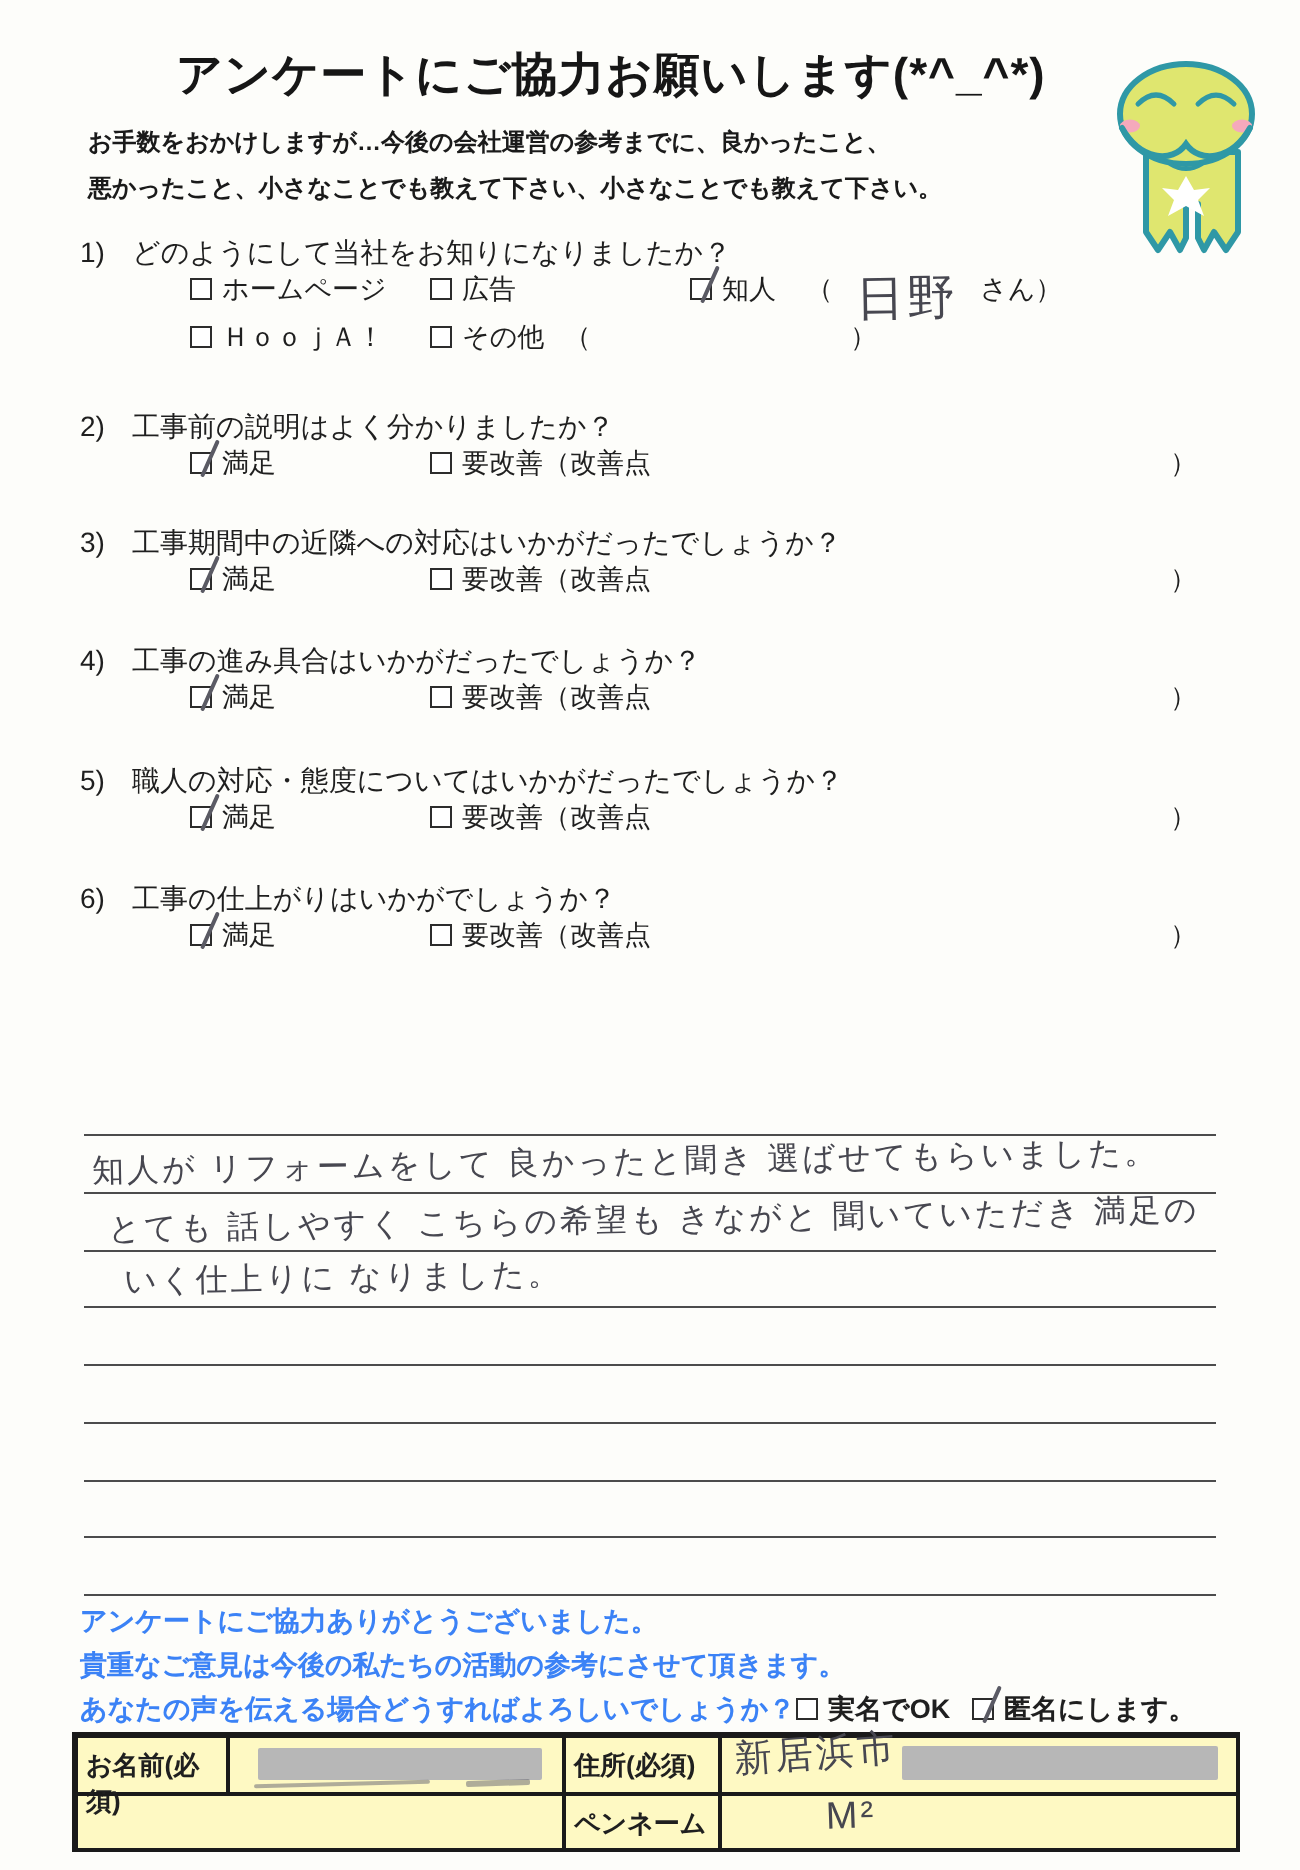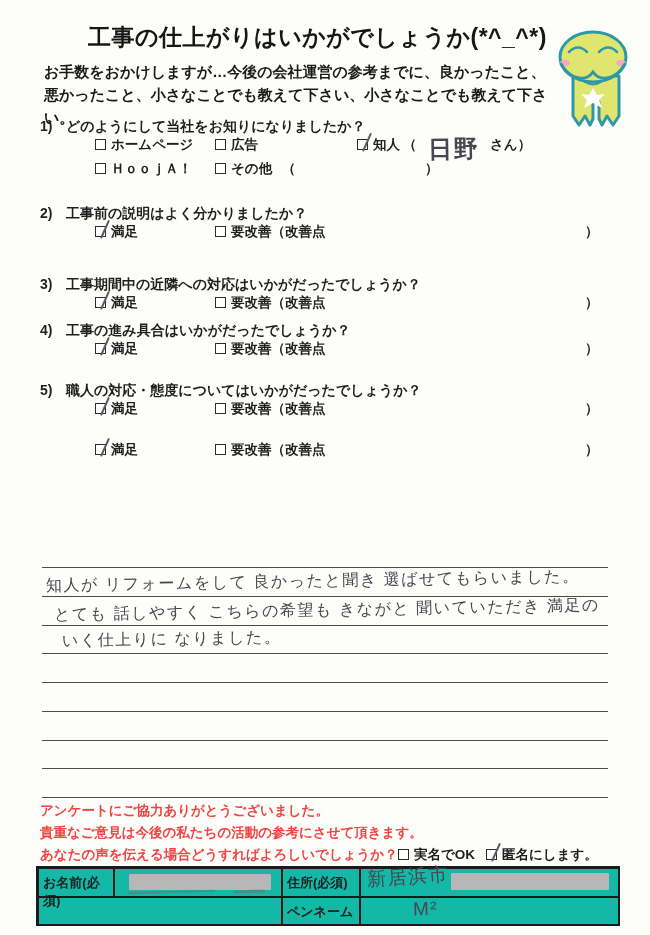--- a/index.html
+++ b/index.html
@@ -2,57 +2,57 @@
 <html><head>
 <meta charset="utf-8">
 <style>
   * { margin:0; padding:0; box-sizing:border-box; }
   html,body { background:#ffffff; }
   body { width:650px; height:935px; font-family:"Liberation Sans", sans-serif; color:#1f1f1f; }
   .page { position:relative; width:650px; height:935px; background:#fdfdfa; overflow:hidden; }
 
   .title { position:absolute; left:88px; top:22px; font-size:23px; font-weight:bold; letter-spacing:0.5px; color:#161616; }
   .mascot { position:absolute; left:546px; top:30px; }
-  .intro { position:absolute; left:44px; top:60px; width:510px; font-size:15px; font-weight:bold; line-height:23px; color:#1a1a1a; }
+  .intro { position:absolute; left:44px; top:60px; width:510px; font-size:12px; font-weight:bold; line-height:23px; color:#1a1a1a; }
 
-  .q { position:absolute; left:40px; width:580px; font-size:14px;font-weight:bold; }
+  .q { position:absolute; left:40px; width:580px; font-size:14px; }
   .q .qline { white-space:nowrap; }
   .q .qnum { display:inline-block; width:26px; }
   .q .opts { position:relative; height:24px; margin-top:0; }
   .opt { position:absolute; top:0; white-space:nowrap; font-size:13.5px; }
 
   .cb { display:inline-block; width:11px; height:11px; border:1.5px solid #2c2c2c; background:#fff;
         position:relative; vertical-align:-1px; margin-right:5px; }
   .cb.checked::after { content:""; position:absolute; left:4px; bottom:-2px; width:1.6px; height:20px;
         background:#5a5a64; transform:rotate(24deg); transform-origin:bottom left; border-radius:1px; }
 
   .hand { font-size:16px; color:#474750; letter-spacing:1.5px; transform:rotate(-1deg); white-space:nowrap; }
 
   .prompt { position:absolute; left:40px; top:497px; width:548px; font-size:15px; font-weight:bold; line-height:23px; color:#141414; }
 
   .rule { position:absolute; left:42px; width:566px; height:0; border-bottom:1.6px solid #4c4c4c; }
   .hw { position:absolute; }
 
-  .foot { position:absolute; left:40px; font-size:13.5px; font-weight:bold; color:#ef4444; white-space:nowrap; }
+  .foot { position:absolute; left:40px; font-size:13.5px; font-weight:bold; color:#3b82f6; white-space:nowrap; }
   .foot-cb { position:absolute; font-size:13.5px; font-weight:bold; white-space:nowrap; }
 
   .tbl { position:absolute; left:36px; top:866px; width:584px; height:60px;
          display:grid; grid-template-columns:76px 168px 78px 260px; grid-template-rows:29px 29px;
-         border:2px solid #1a1a1a; background:#14b8a6; }
+         border:2px solid #1a1a1a; background:#fef9c3; }
   .cell { border:1px solid #1a1a1a; position:relative; font-size:13px; font-weight:bold; padding:5px 4px; overflow:visible; }
   .cell.val { font-weight:normal; }
   .redact { position:absolute; background:#b7b7b7; border-radius:1px; }
   .stroke-hint { position:absolute; background:#6e6e76; opacity:0.55; border-radius:1px; }
 </style>
 </head>
 <body>
 
 <div class="page">
 
-  <div class="title">工事の仕上がりはいかがでしょうか(*^_^*)</div>
+  <div class="title">アンケートにご協力お願いします(*^_^*)</div>
 
   <div class="mascot">
     <svg width="94" height="106" viewBox="0 0 94 106">
       <path d="M27,46 V86 l6,9 6,-9 5,9 3,-6 V72 h6 v17 l3,6 5,-9 6,9 6,-9 V46 Z" fill="#dfe66f" stroke="#2f98a6" stroke-width="3" stroke-linejoin="round"></path>
       <polygon points="47,58 51,65 59,64 53,70 56,78 47,73 38,78 41,70 35,64 43,65" fill="#ffffff"></polygon>
       <ellipse cx="47" cy="27" rx="33" ry="25" fill="#dfe66f" stroke="#2f98a6" stroke-width="3"></ellipse>
       <path d="M23,22 q9,-9 18,0" fill="none" stroke="#2f98a6" stroke-width="2.5" stroke-linecap="round"></path>
       <path d="M53,22 q9,-9 18,0" fill="none" stroke="#2f98a6" stroke-width="2.5" stroke-linecap="round"></path>
       <ellipse cx="19" cy="33" rx="5" ry="3.2" fill="#f5a9bc"></ellipse>
       <ellipse cx="75" cy="33" rx="5" ry="3.2" fill="#f5a9bc"></ellipse>
@@ -66,21 +66,21 @@
     <div>悪かったこと、小さなことでも教えて下さい、小さなことでも教えて下さい。</div>
   </div>
 
   <div class="q" style="top:118px">
     <div class="qline">
       <span class="qnum">1)</span><span>どのようにして当社をお知りになりましたか？</span>
     </div>
     <div class="opts">
       <span class="opt" style="left:55px"><span class="cb"></span><span>ホームページ</span></span>
       <span class="opt" style="left:175px"><span class="cb"></span><span>広告</span></span>
-      <span class="opt" style="left:317px"><span class="cb checked"></span><span>知人</span></span>
+      <span class="opt" style="left:305px"><span class="cb checked"></span><span>知人</span></span>
       <span class="opt" style="left:363px">（</span>
       <span class="opt hand" style="left:388px; top:-3px; font-size:24px">日野</span>
       <span class="opt" style="left:450px">さん）</span>
     </div>
     <div class="opts">
       <span class="opt" style="left:55px"><span class="cb"></span><span>ＨｏｏｊＡ！</span></span>
       <span class="opt" style="left:175px"><span class="cb"></span><span>その他</span></span>
       <span class="opt" style="left:242px">（</span>
       <span class="opt" style="left:385px">）</span>
     </div>
@@ -88,21 +88,21 @@
 
   <div class="q" style="top:205px">
     <div class="qline"><span class="qnum">2)</span><span>工事前の説明はよく分かりましたか？</span></div>
     <div class="opts">
       <span class="opt" style="left:55px"><span class="cb checked"></span><span>満足</span></span>
       <span class="opt" style="left:175px"><span class="cb"></span><span>要改善（改善点</span></span>
       <span class="opt" style="left:545px">）</span>
     </div>
   </div>
 
-  <div class="q" style="top:276px">
+  <div class="q" style="top:263px">
     <div class="qline"><span class="qnum">3)</span><span>工事期間中の近隣への対応はいかがだったでしょうか？</span></div>
     <div class="opts">
       <span class="opt" style="left:55px"><span class="cb checked"></span><span>満足</span></span>
       <span class="opt" style="left:175px"><span class="cb"></span><span>要改善（改善点</span></span>
       <span class="opt" style="left:545px">）</span>
     </div>
   </div>
 
   <div class="q" style="top:322px">
     <div class="qline"><span class="qnum">4)</span><span>工事の進み具合はいかがだったでしょうか？</span></div>
@@ -116,20 +116,21 @@
   <div class="q" style="top:382px">
     <div class="qline"><span class="qnum">5)</span><span>職人の対応・態度についてはいかがだったでしょうか？</span></div>
     <div class="opts">
       <span class="opt" style="left:55px"><span class="cb checked"></span><span>満足</span></span>
       <span class="opt" style="left:175px"><span class="cb"></span><span>要改善（改善点</span></span>
       <span class="opt" style="left:545px">）</span>
     </div>
   </div>
 
   <div class="q" style="top:441px">
+    <div class="qline"><span class="qnum">6)</span><span>工事の仕上がりはいかがでしょうか？</span></div>
     <div class="opts">
       <span class="opt" style="left:55px"><span class="cb checked"></span><span>満足</span></span>
       <span class="opt" style="left:175px"><span class="cb"></span><span>要改善（改善点</span></span>
       <span class="opt" style="left:545px">）</span>
     </div>
   </div>
 
   <div class="prompt">
   </div>
 

